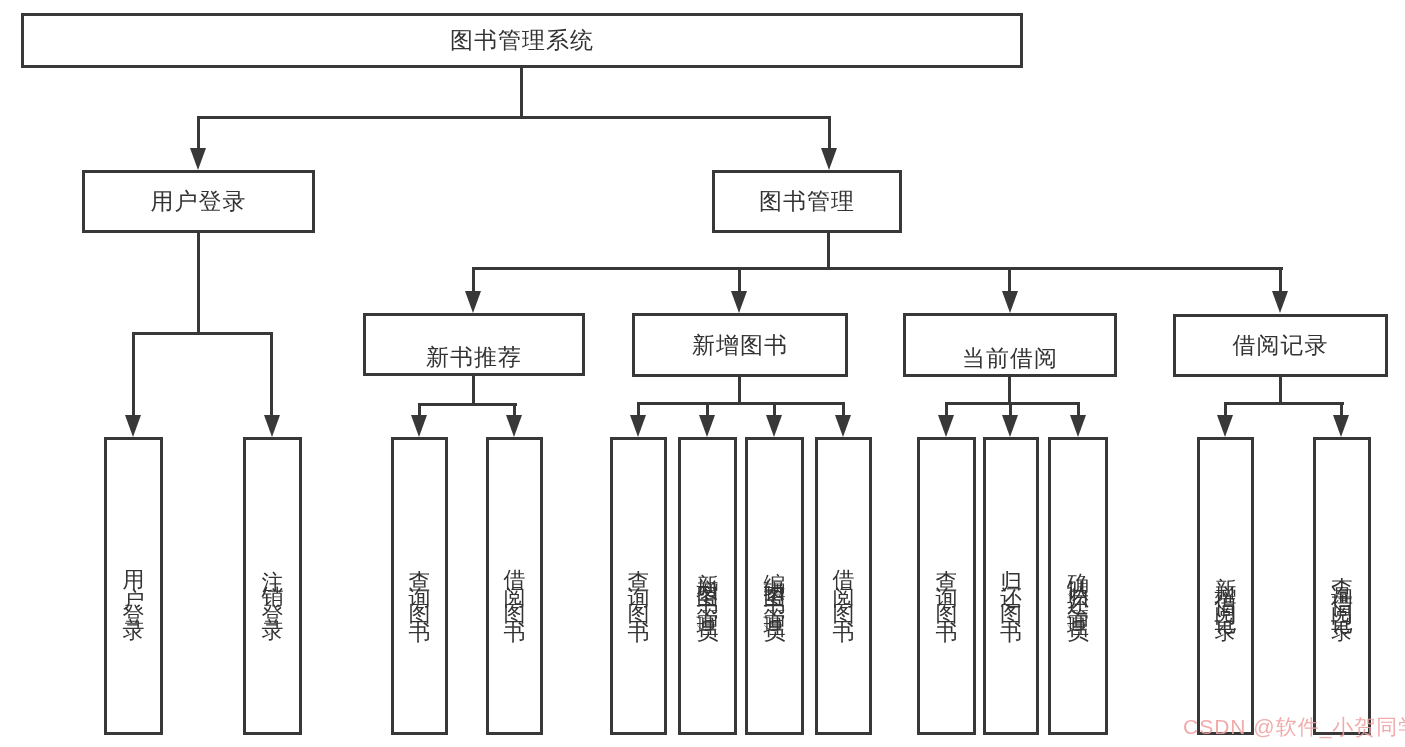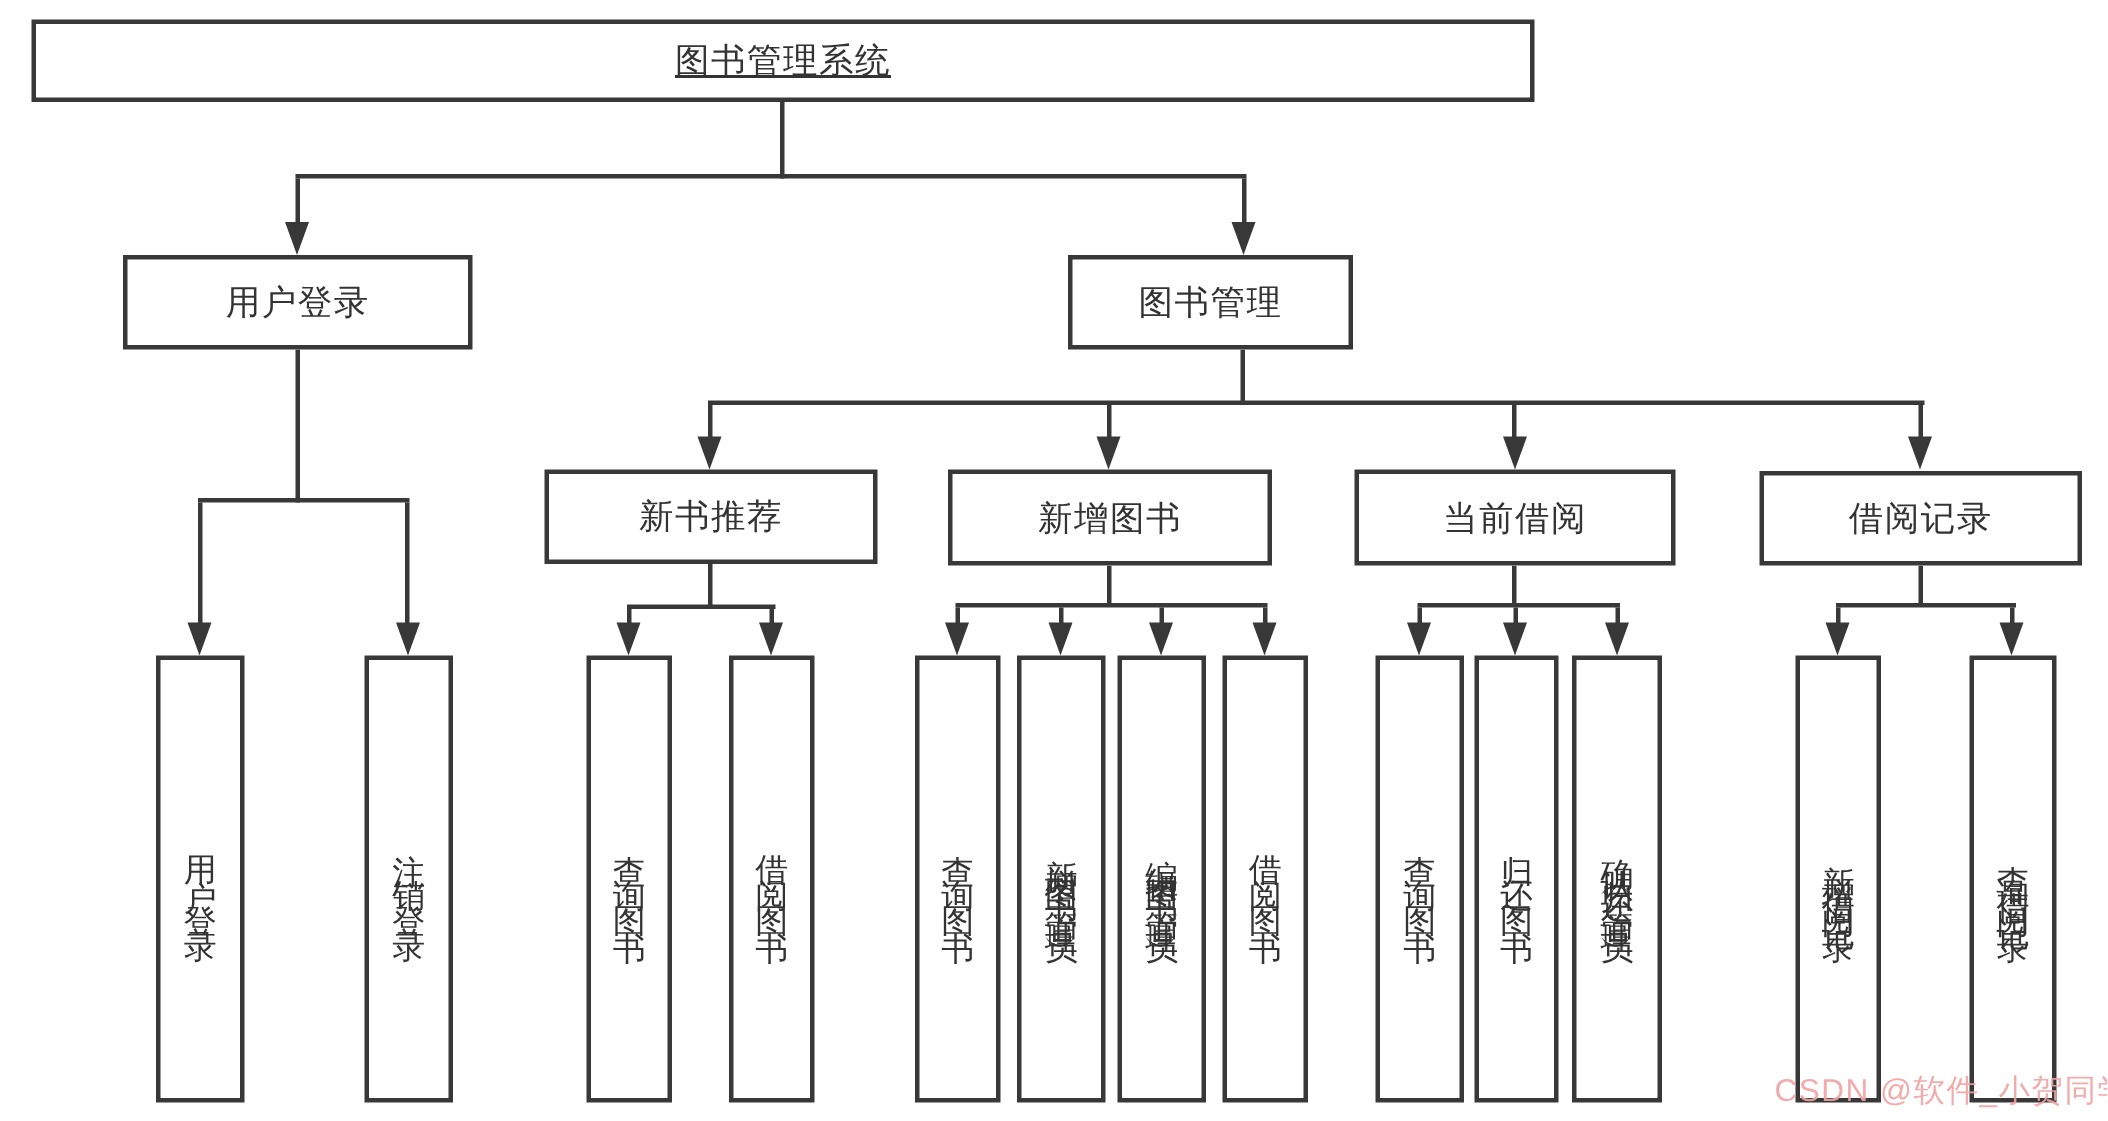--- a/index.html
+++ b/index.html
@@ -110,36 +110,36 @@
     <div class="arrow" style="left: 506px; top: 415px;"></div>
     <div class="arrow" style="left: 630px; top: 415px;"></div>
     <div class="arrow" style="left: 699px; top: 415px;"></div>
     <div class="arrow" style="left: 766px; top: 415px;"></div>
     <div class="arrow" style="left: 835px; top: 415px;"></div>
     <div class="arrow" style="left: 938px; top: 415px;"></div>
     <div class="arrow" style="left: 1002px; top: 415px;"></div>
     <div class="arrow" style="left: 1070px; top: 415px;"></div>
     <div class="arrow" style="left: 1217px; top: 415px;"></div>
     <div class="arrow" style="left: 1333px; top: 415px;"></div>
-    <div class="node h" style="left: 21px; top: 13px; width: 1002px; height: 55px; text-decoration: underline;">
+    <div class="node h" style="left: 21px; top: 13px; width: 1002px; height: 55px;">
       <span class="lbl">图书管理系统</span>
     </div>
     <div class="node h" style="left: 82px; top: 170px; width: 233px; height: 63px;">
       <span class="lbl">用户登录</span>
     </div>
     <div class="node h" style="left: 712px; top: 170px; width: 190px; height: 63px;">
       <span class="lbl">图书管理</span>
     </div>
-    <div class="node h" style="left: 363px; top: 313px; width: 222px; height: 63px;">
+    <div class="node h" style="left: 363px; top: 313px; width: 222px; height: 63px; align-items: flex-end;">
       <span class="lbl">新书推荐</span>
     </div>
     <div class="node h" style="left: 632px; top: 313px; width: 216px; height: 64px;">
       <span class="lbl">新增图书</span>
     </div>
-    <div class="node h" style="left: 903px; top: 313px; width: 214px; height: 64px;">
+    <div class="node h" style="left: 903px; top: 313px; width: 214px; height: 64px; align-items: flex-end;">
       <span class="lbl">当前借阅</span>
     </div>
     <div class="node h" style="left: 1173px; top: 314px; width: 215px; height: 63px;">
       <span class="lbl">借阅记录</span>
     </div>
     <div class="node v" style="left: 104px; top: 437px; width: 59px; height: 298px;">
       <span class="lbl" style="letter-spacing: 17px;">用户登录</span>
     </div>
     <div class="node v" style="left: 243px; top: 437px; width: 59px; height: 298px;">
       <span class="lbl" style="letter-spacing: 17px;">注销登录</span>

